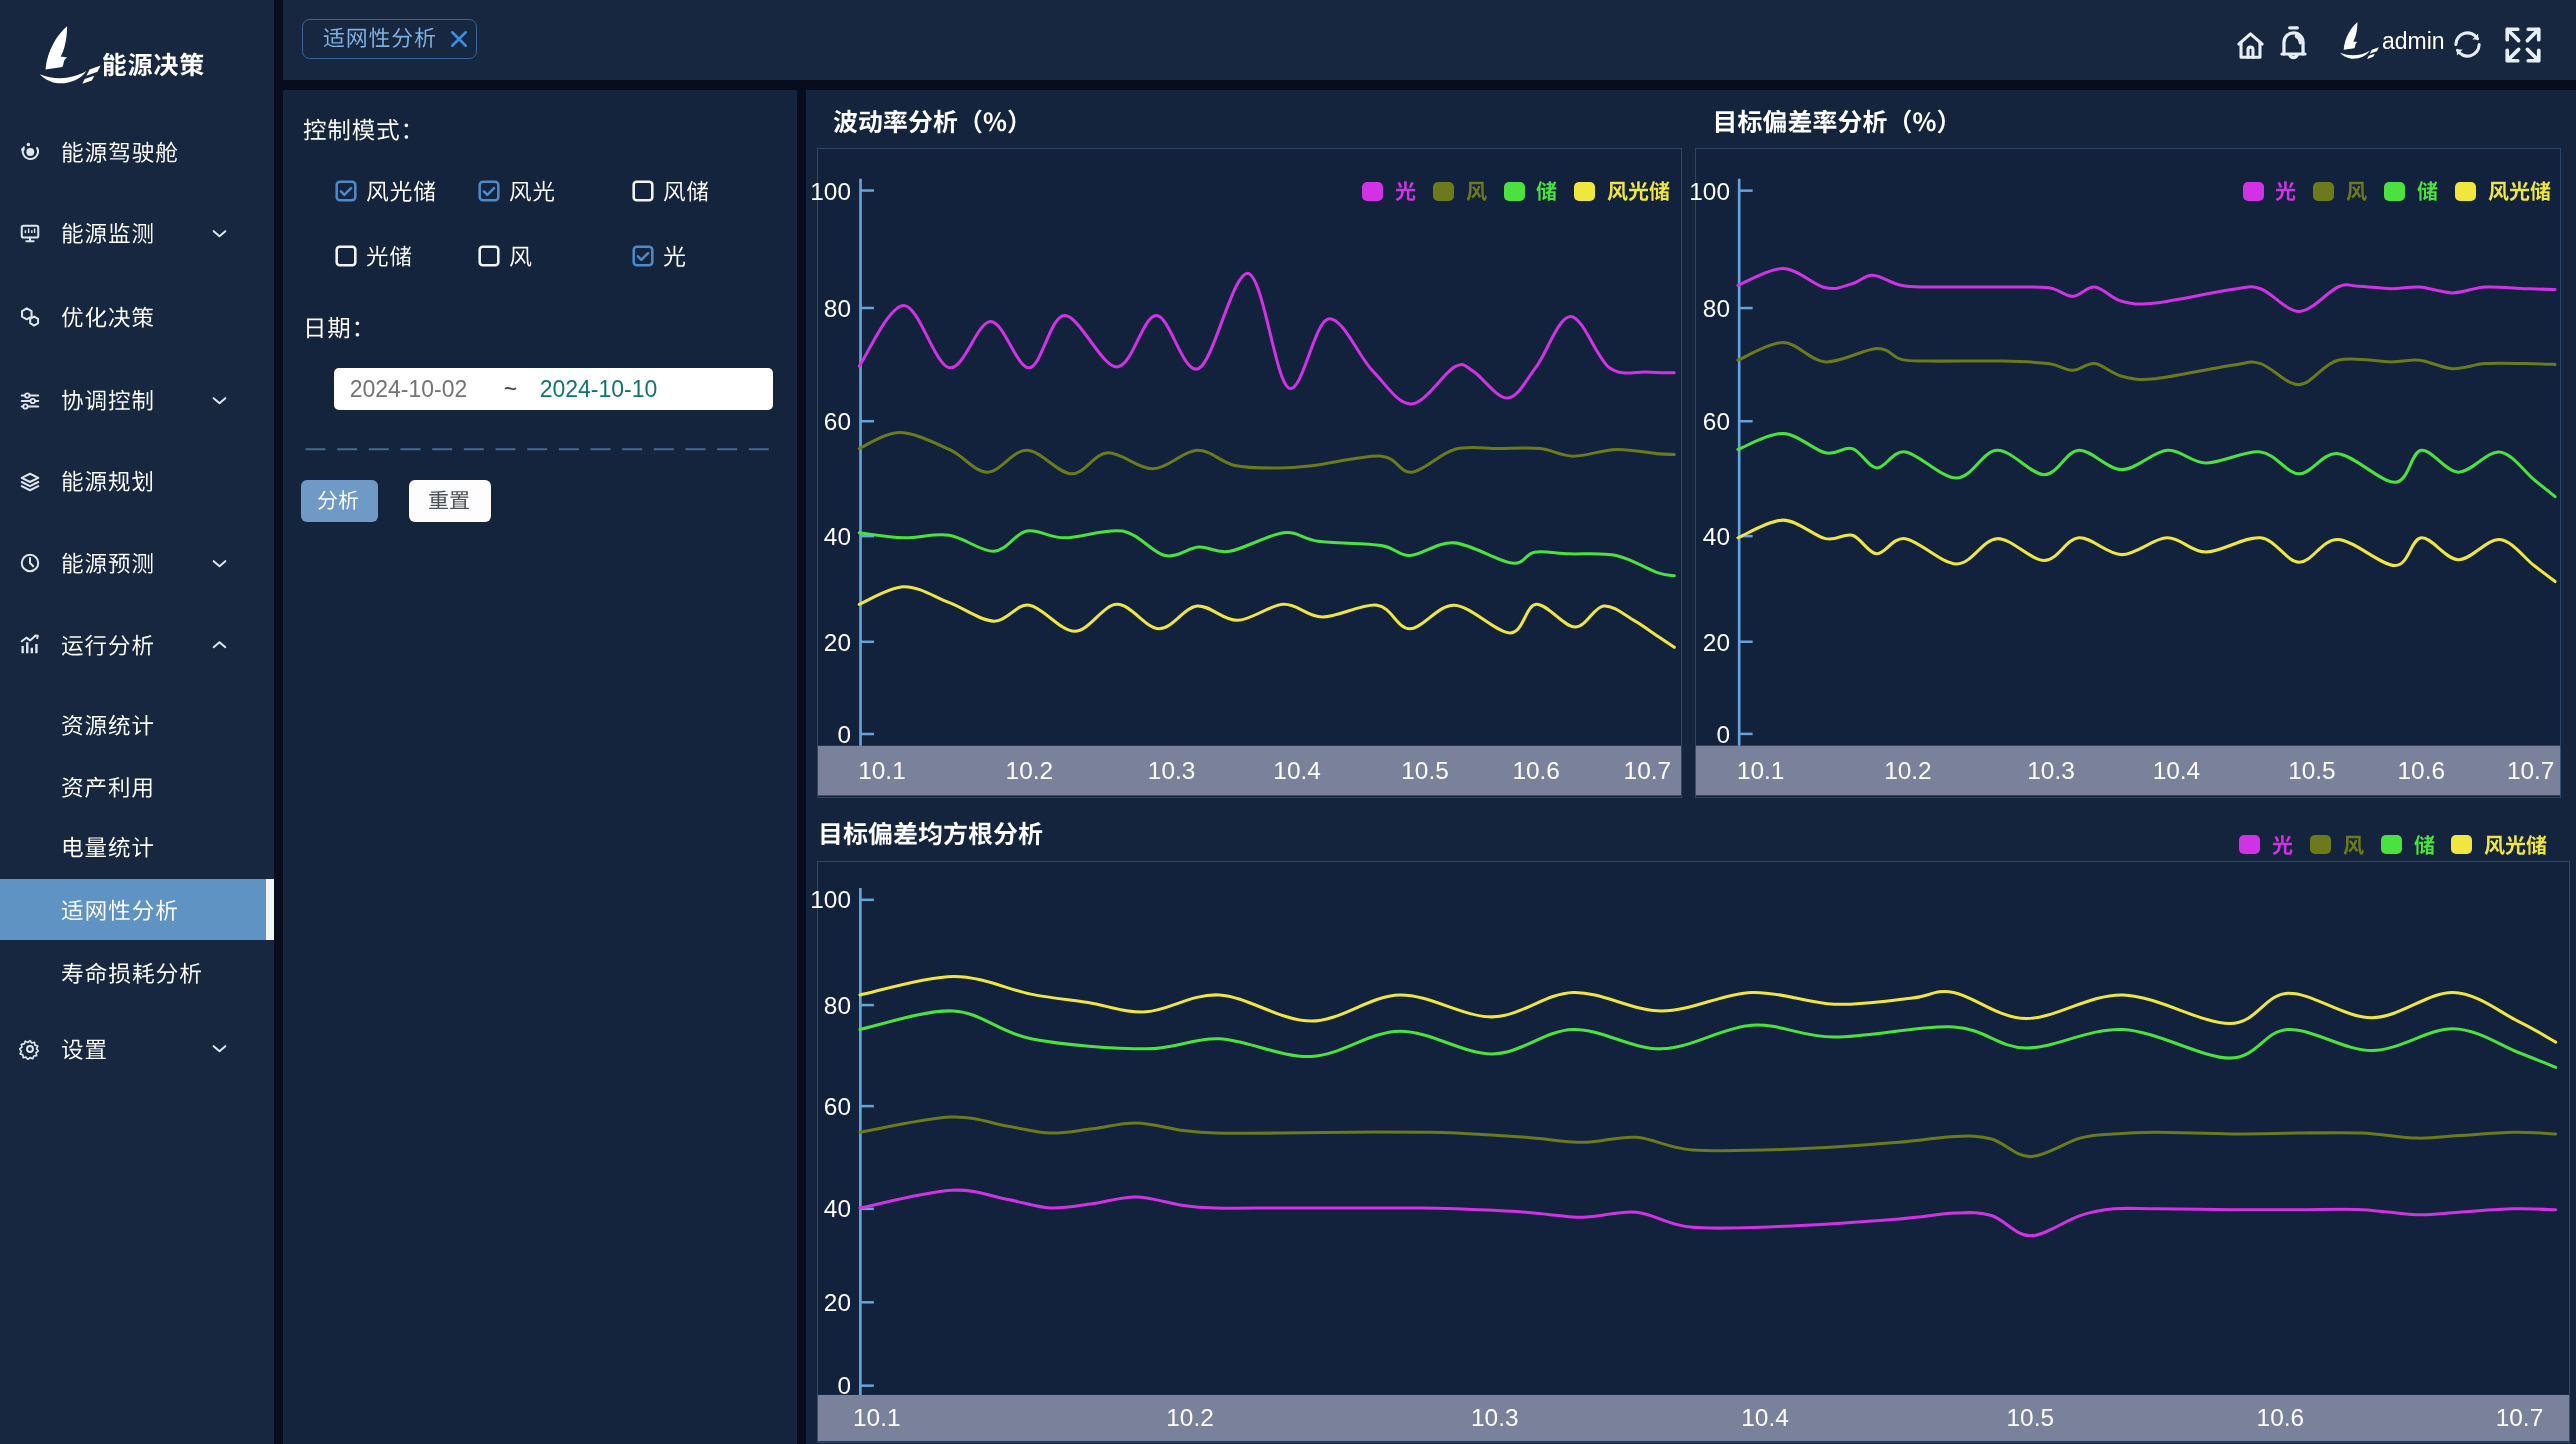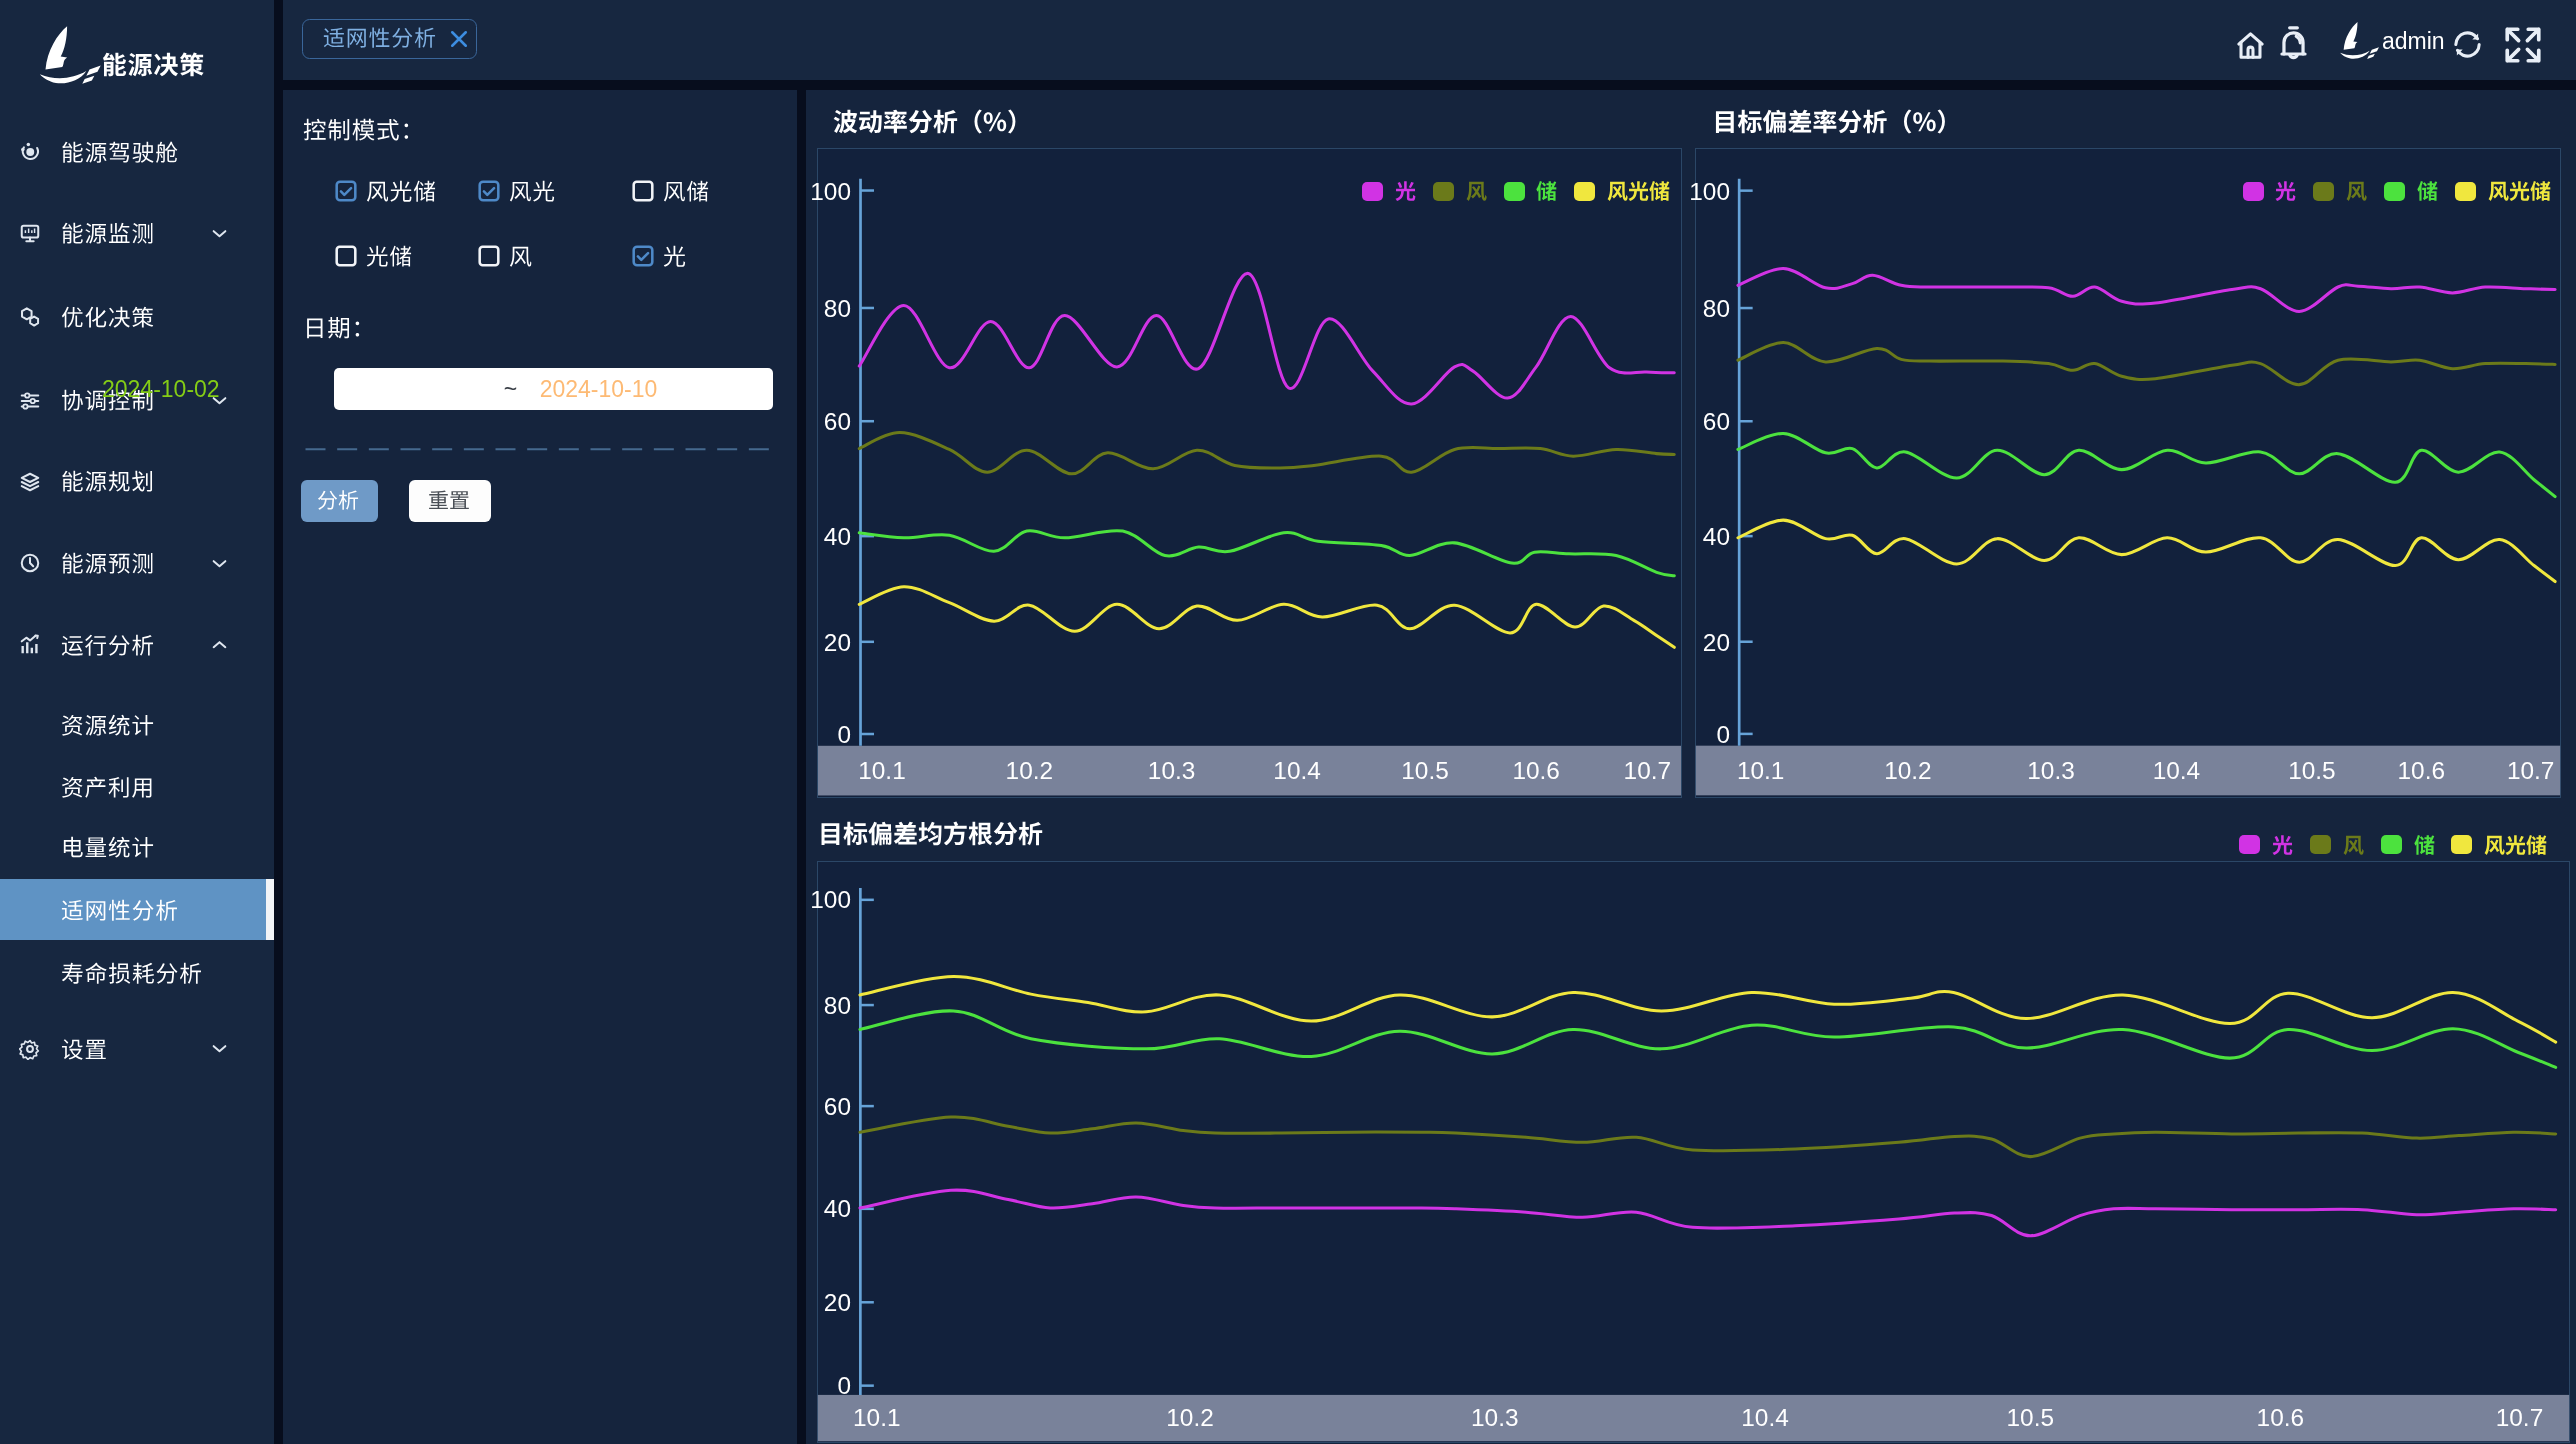--- a/index.html
+++ b/index.html
@@ -366,23 +366,23 @@
     </g>
   </svg>
 <svg style="position:absolute;left:303px;top:313px;overflow:visible" width="72" height="23.6" viewBox="0 0 86 28">
     <g fill="#fff" transform="translate(0,28) scale(0.028000,-0.028000)">
       <use href="#gr65e5" x="0"></use>
       <use href="#gr671f" x="1036"></use>
       <use href="#grff1a" x="2071"></use>
     </g>
   </svg>
 <div style="position:absolute;left:334px;top:368px;width:439px;height:42px;background:#fff;border-radius:5px"></div>
-<div style="position:absolute;top:372px;font:400 23px 'Liberation Sans',sans-serif;color:#84cc16;line-height:34px;white-space:pre;left:102px;width:673px;">2024-10-02</div>
+<div style="position:absolute;top:372px;font:400 23px 'Liberation Sans',sans-serif;color:#737373;line-height:34px;white-space:pre;left:72px;width:673px;text-align:center;">2024-10-02</div>
 <div style="position:absolute;top:372px;font:400 23px 'Liberation Sans',sans-serif;color:#3a3f47;line-height:34px;white-space:pre;left:174px;width:673px;text-align:center;">~</div>
-<div style="position:absolute;top:372px;font:400 23px 'Liberation Sans',sans-serif;color:#fdba74;line-height:34px;white-space:pre;left:262px;width:673px;text-align:center;">2024-10-10</div>
+<div style="position:absolute;top:372px;font:400 23px 'Liberation Sans',sans-serif;color:#0f766e;line-height:34px;white-space:pre;left:262px;width:673px;text-align:center;">2024-10-10</div>
 <svg style="position:absolute;left:303px;top:448px" width="475" height="2.5" viewBox="0 0 564 3">
     <path d="M0,1.5 H564" stroke="#45698f" stroke-width="2.4" stroke-dasharray="24 14"></path>
   </svg>
 <div style="position:absolute;left:301px;top:480px;width:77px;height:42px;background:#6f9ac7;border-radius:5.9px"></div>
 <svg style="position:absolute;left:317px;top:487px;overflow:visible" width="42" height="21" viewBox="0 0 50 25">
     <g fill="#fff" transform="translate(0,25) scale(0.025000,-0.025000)">
       <use href="#gr5206" x="0"></use>
       <use href="#gr6790" x="1000"></use>
     </g>
   </svg>

